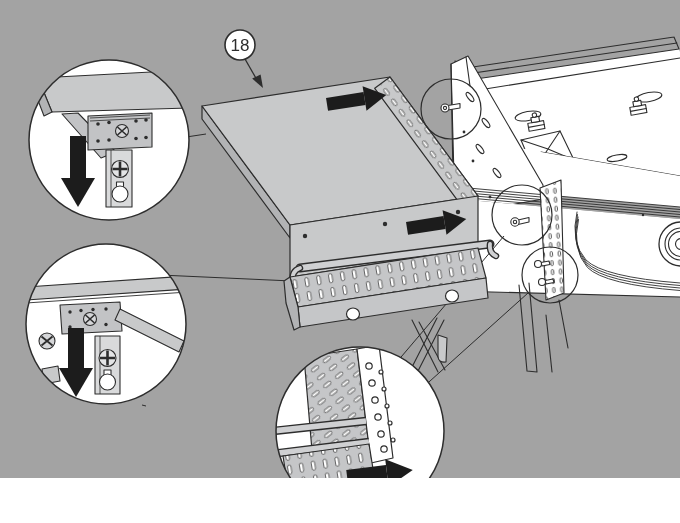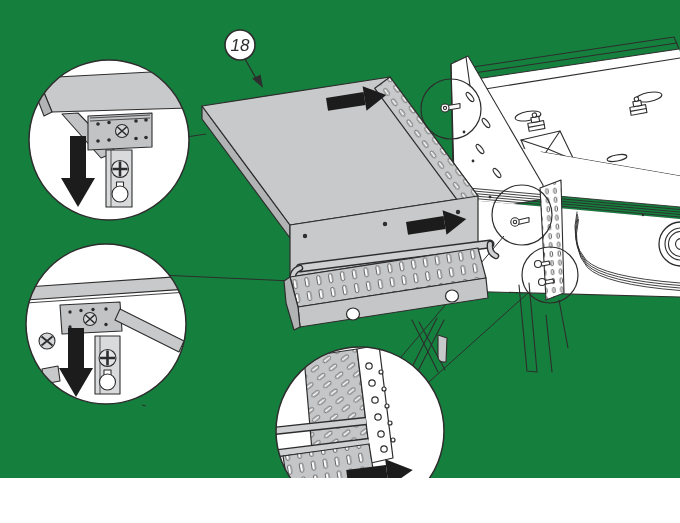--- a/index.html
+++ b/index.html
@@ -1,17 +1,17 @@
 <!DOCTYPE html>
 <html><head>
 <meta charset="utf-8">
 <style>
   html,body{margin:0;padding:0;background:#ffffff;}
-  .stage{position:relative;width:680px;height:478px;background:#15803d;overflow:hidden;
-         font-family:"Liberation Sans", sans-serif;font-style:italic;}
+  .stage{position:relative;width:680px;height:478px;background:#a3a3a3;overflow:hidden;
+         font-family:"Liberation Sans", sans-serif;}
   svg{display:block;}
   text.balloon-num{font-family:"Liberation Sans", sans-serif;font-size:17px;fill:#2d2d2d;}
 </style>
 </head>
 <body>
 
 <div class="stage">
 <svg viewBox="0 0 680 523" width="680" height="523">
   <defs>
     <pattern id="ventSlots" width="13" height="20" patternUnits="userSpaceOnUse" patternTransform="rotate(53.4)">

